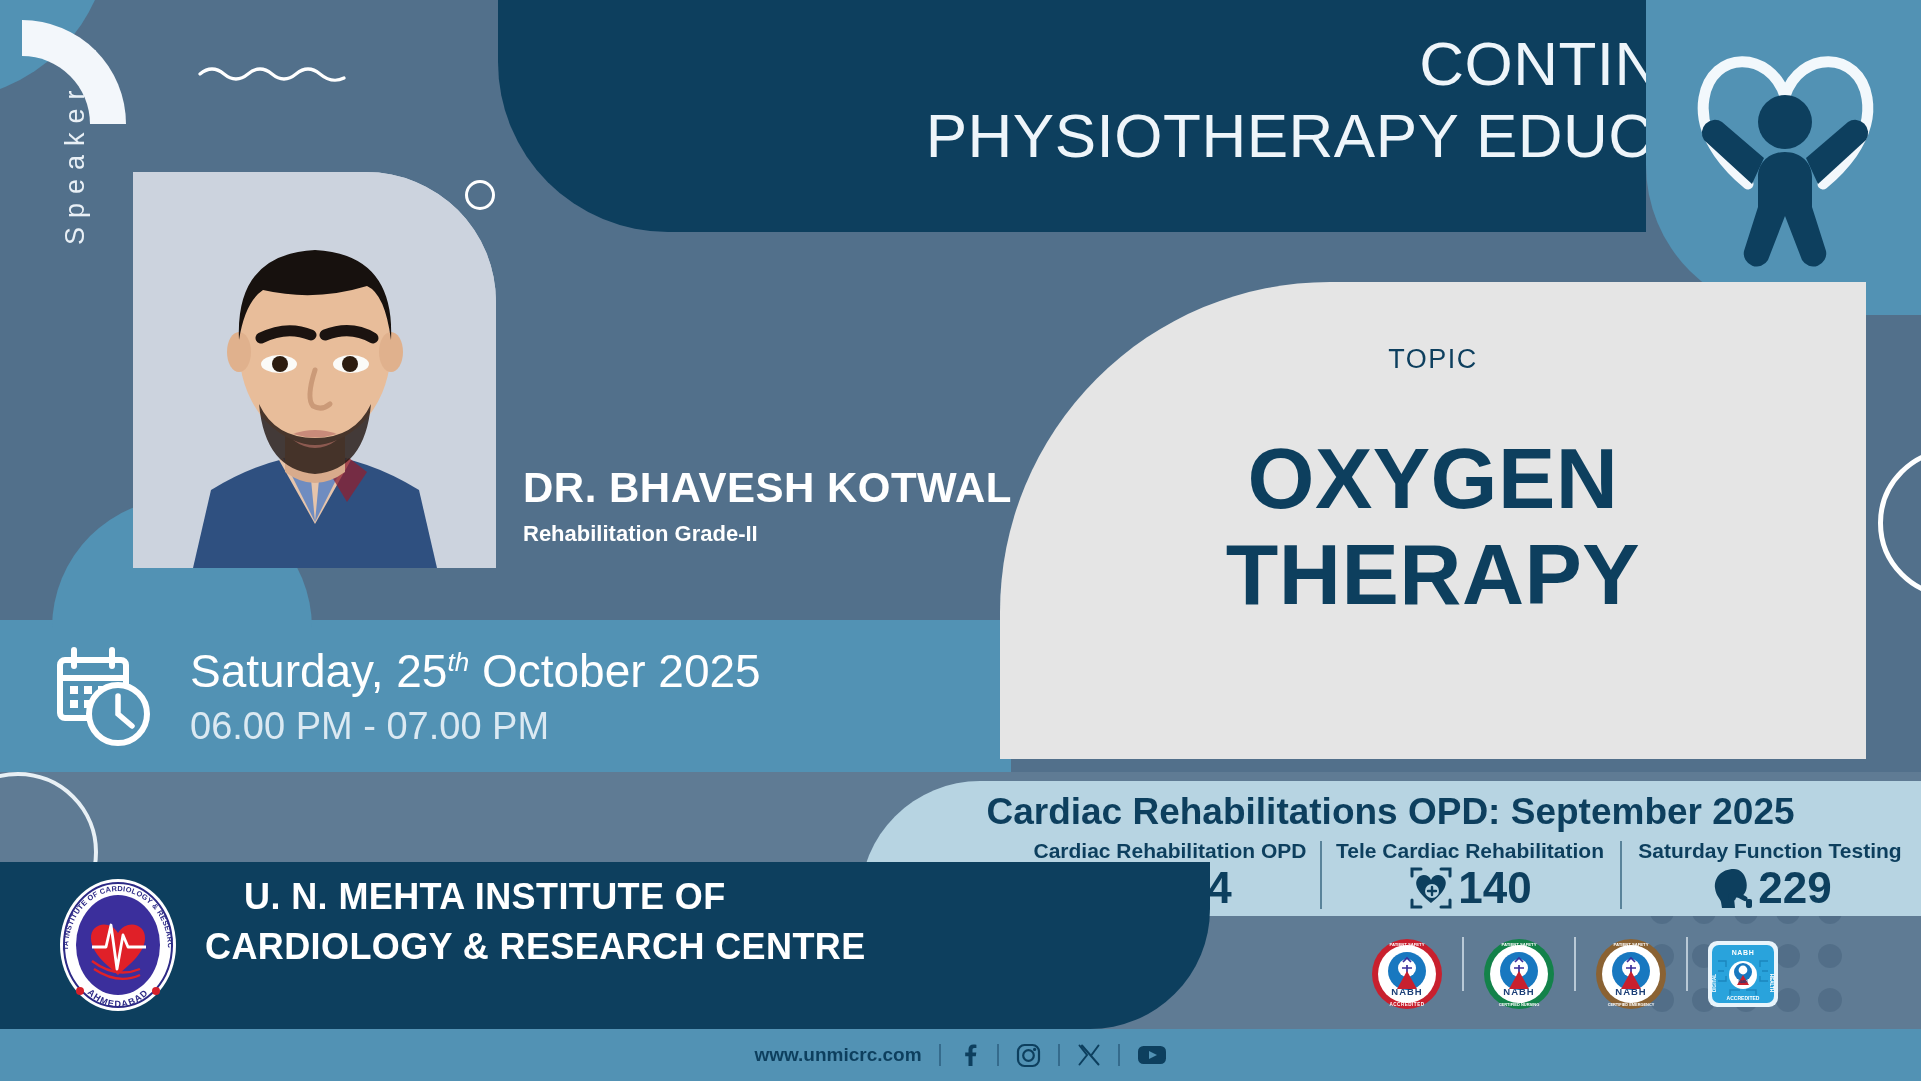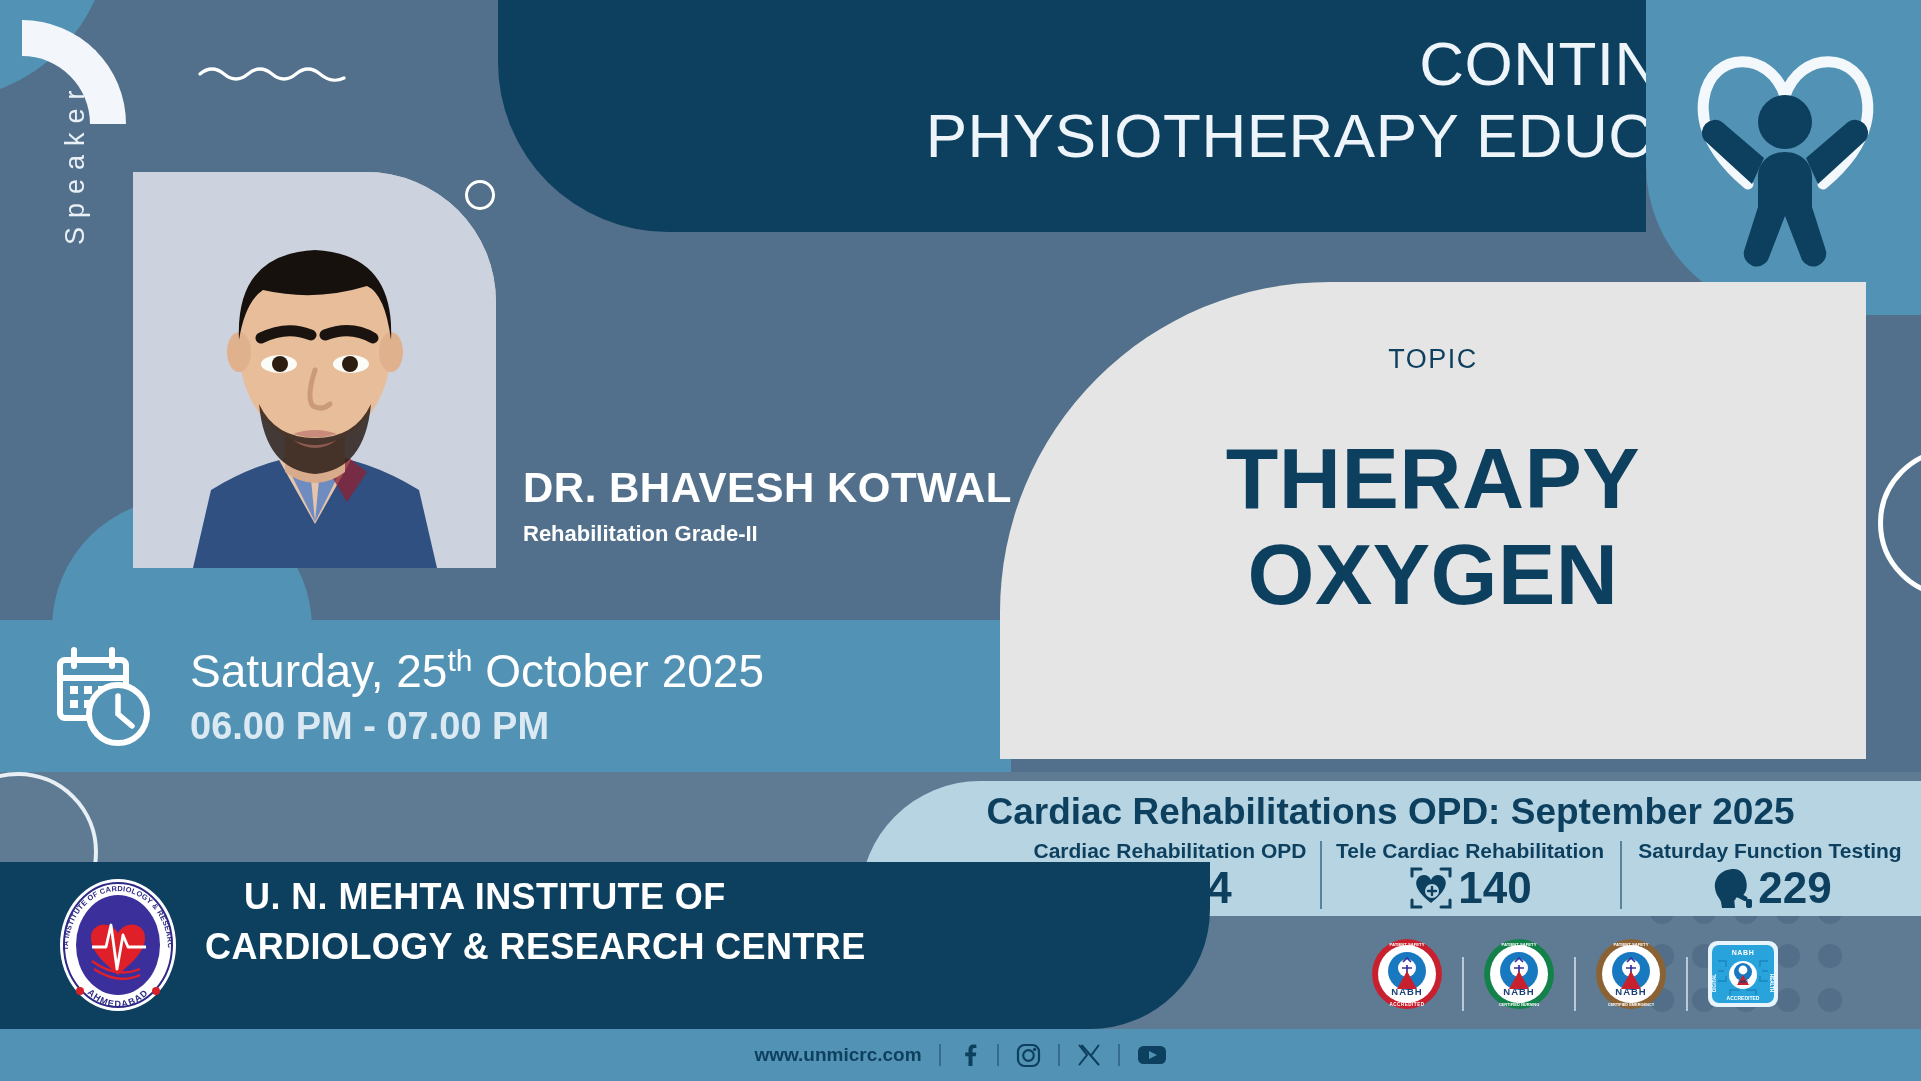--- a/index.html
+++ b/index.html
@@ -113,24 +113,24 @@
     color:#ffffff; font-size:22px; font-weight:700;
     white-space:nowrap;
   }
 
   
   .cal-icon{ position:absolute; left:52px; top:646px; }
   .date-line{
     position:absolute; left:190px; top:644px;
     color:#ffffff; font-size:46px; font-weight:400; white-space:nowrap;
   }
-  .date-line sup{ font-size:30px; vertical-align:super; }
+  .date-line sup{ font-size:26px; vertical-align:super;font-style:italic; }
   .time-line{
     position:absolute; left:190px; top:705px;
-    color:#dbe9f2; font-size:38px; font-weight:700; white-space:nowrap;
+    color:#dbe9f2; font-size:38px; font-weight:400; white-space:nowrap;
   }
 
   
   .topic-panel{
     position:absolute; left:1000px; top:282px; width:866px; height:477px;
     background:#e5e5e5;
     border-top-left-radius:330px;
   }
   .topic-label{
     position:absolute; left:0; right:0; top:62px; text-align:center;
@@ -165,21 +165,21 @@
   .stat-valrow{ display:flex; align-items:center; justify-content:center; gap:4px; margin-top:2px; }
   .stat-num{ color:#0d3f5e; font-size:44px; font-weight:700; line-height:1; }
 
   
   .logo-badge{ position:absolute; left:48px; top:875px; width:140px; height:140px; }
   .inst-l1{ position:absolute; left:205px; top:876px; color:#ffffff; font-size:36px; font-weight:700; letter-spacing:.4px; white-space:nowrap;margin-left:39px;}
   .inst-l2{ position:absolute; left:205px; top:926px; color:#ffffff; font-size:36px; font-weight:700; letter-spacing:.4px; white-space:nowrap;}
   .inst-l3{ position:absolute; left:205px; top:977px; color:#e4eef5; font-size:25px; font-weight:400; white-space:nowrap;}
 
   
-  .nabh-row{ position:absolute; left:1370px; top:937px; display:flex; align-items:flex-end; gap:0; }
+  .nabh-row{ position:absolute; left:1370px; top:937px; display:flex; align-items:flex-start; gap:0; }
   .nabh-sep{ width:2px; height:54px; background:#b9c9d6; margin:0 18px; }
 
   
   .footer-inner{
     position:absolute; left:0; top:1029px; width:1921px; height:52px;
     display:flex; align-items:center; justify-content:center; gap:0;
   }
   .footer-url{ color:#0d3f5e; font-size:19px; font-weight:700; }
   .fsep{ width:2px; height:22px; background:#2e6182; margin:0 17px; opacity:.8; }
   .soc{ display:inline-flex; align-items:center; justify-content:center; }
@@ -311,22 +311,22 @@
     </g>
     <circle cx="66" cy="68" r="29" fill="#5292b4" stroke="#ffffff" stroke-width="6"></circle>
     <path d="M66 50 L 66 68 L 80 80" stroke="#ffffff" stroke-width="5.5" fill="none" stroke-linecap="round"></path>
   </svg>
   <div class="date-line"><span>Saturday, 25</span><sup>th</sup><span> October 2025</span></div>
   <div class="time-line">06.00 PM - 07.00 PM</div>
 
   <div class="topic-panel">
     <div class="topic-label">TOPIC</div>
     <div class="topic-title">
+      <span>OXYGEN</span>
       <span>THERAPY</span>
-      <span>OXYGEN</span>
     </div>
   </div>
 
   <div class="stats-panel">
     <div class="stats-head">Cardiac Rehabilitations OPD: September 2025</div>
     <div class="stats-row">
 
       <div class="stat-col">
         <div class="stat-label">Cardiac Rehabilitation OPD</div>
         <div class="stat-valrow">

